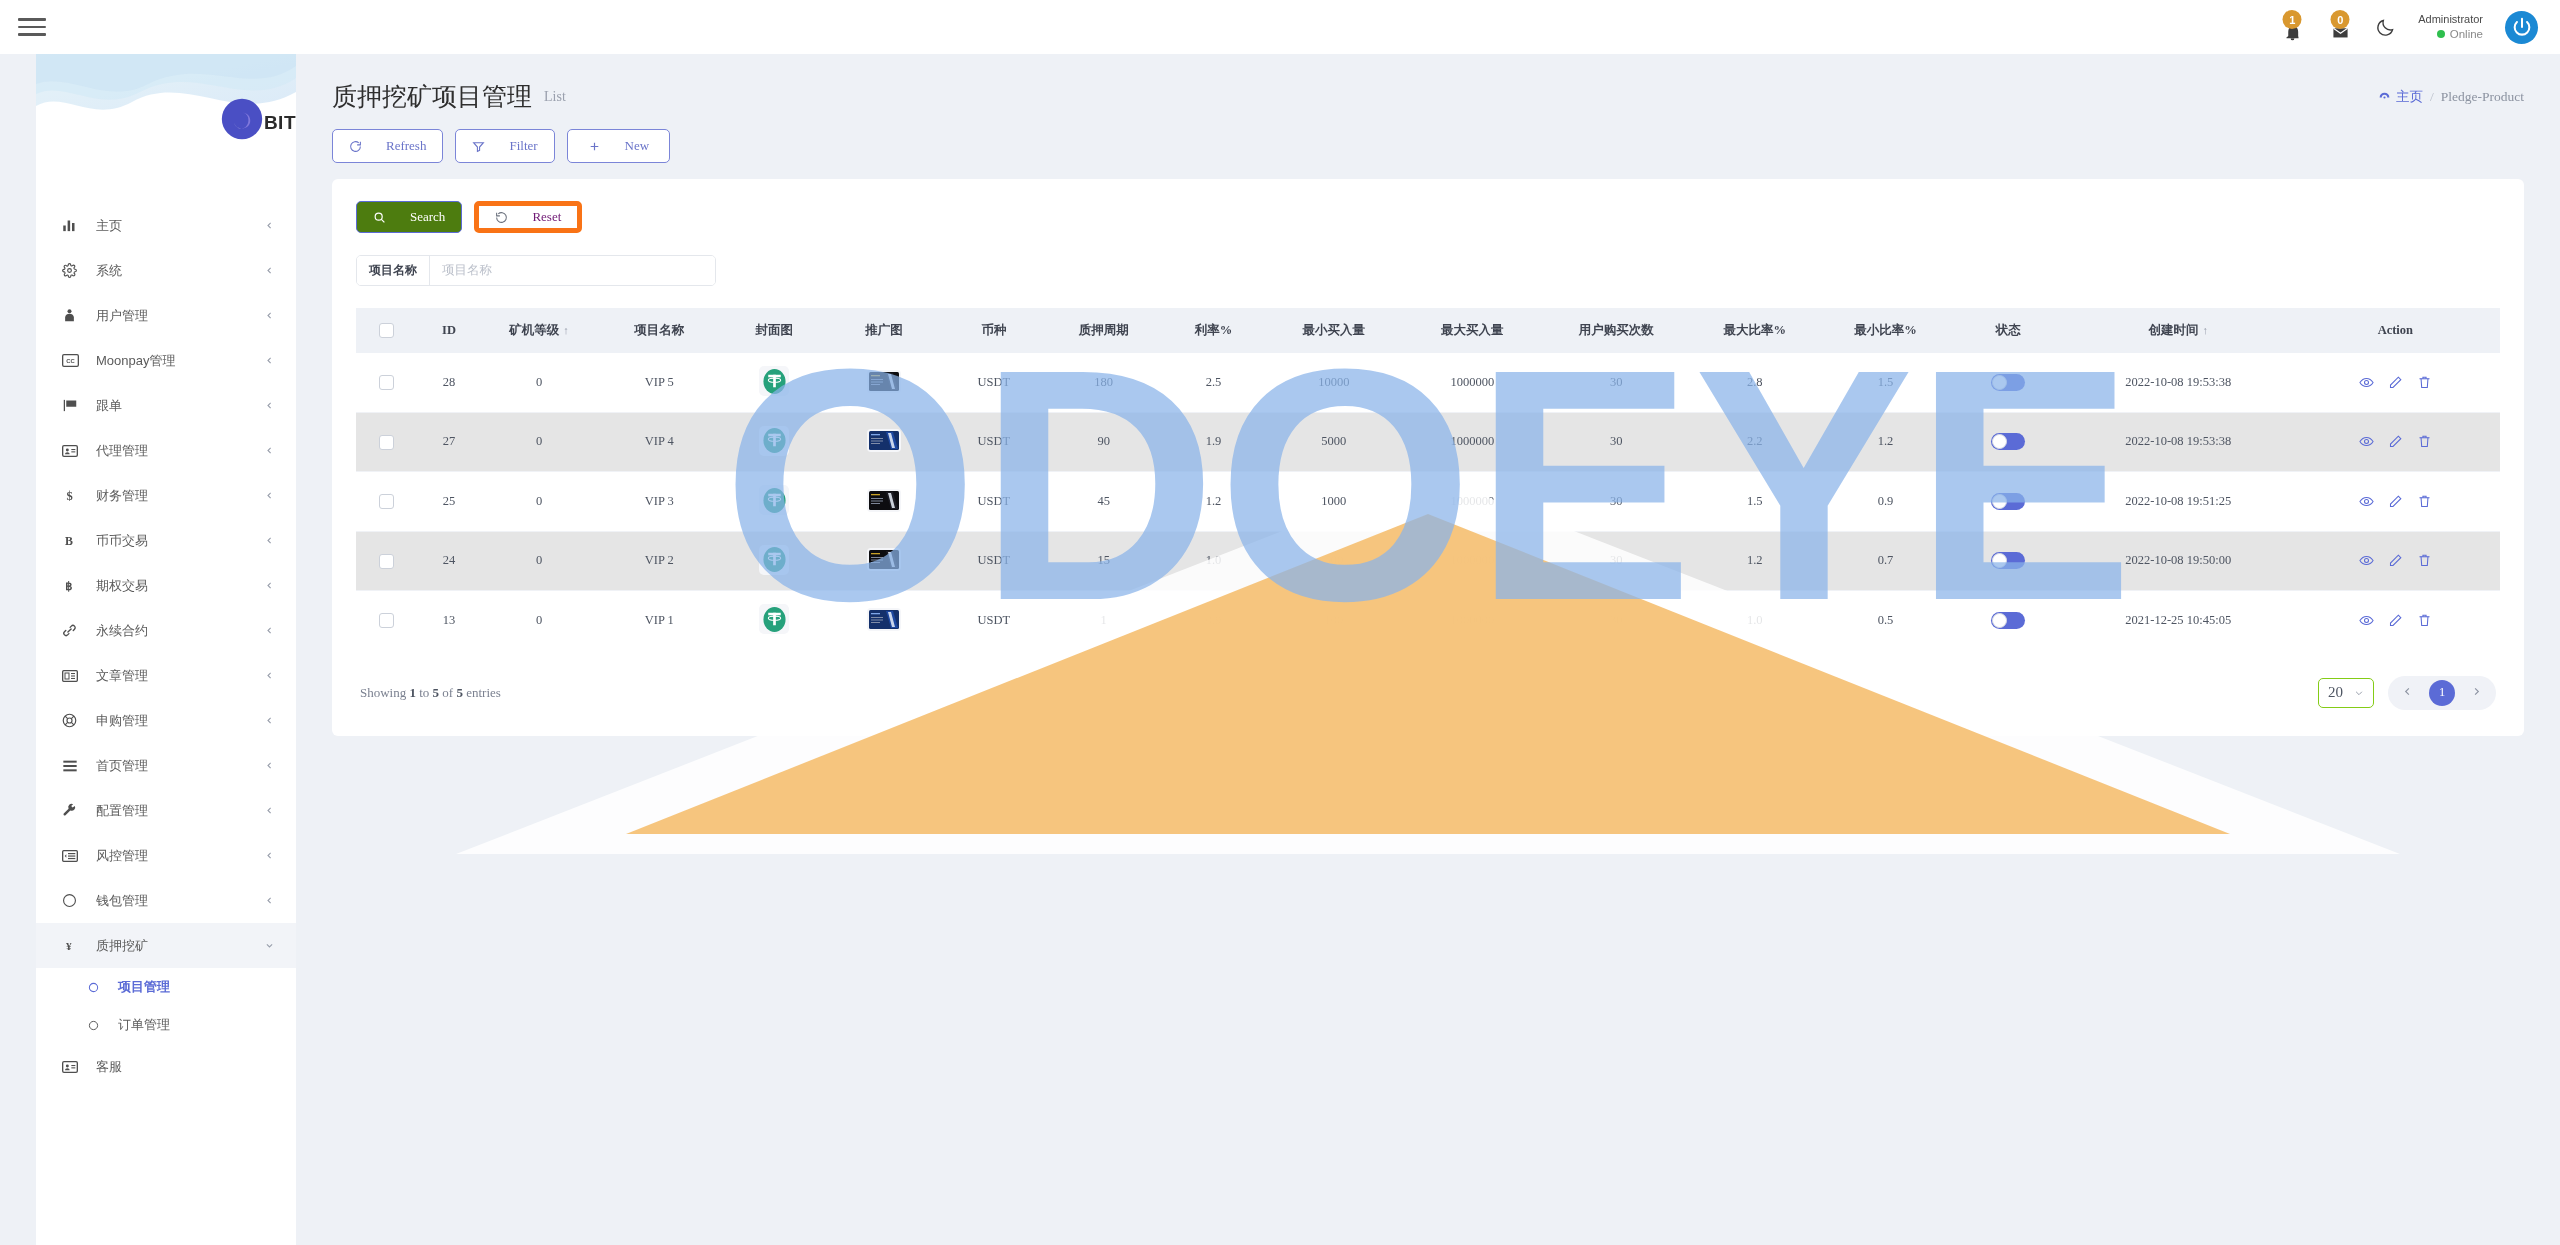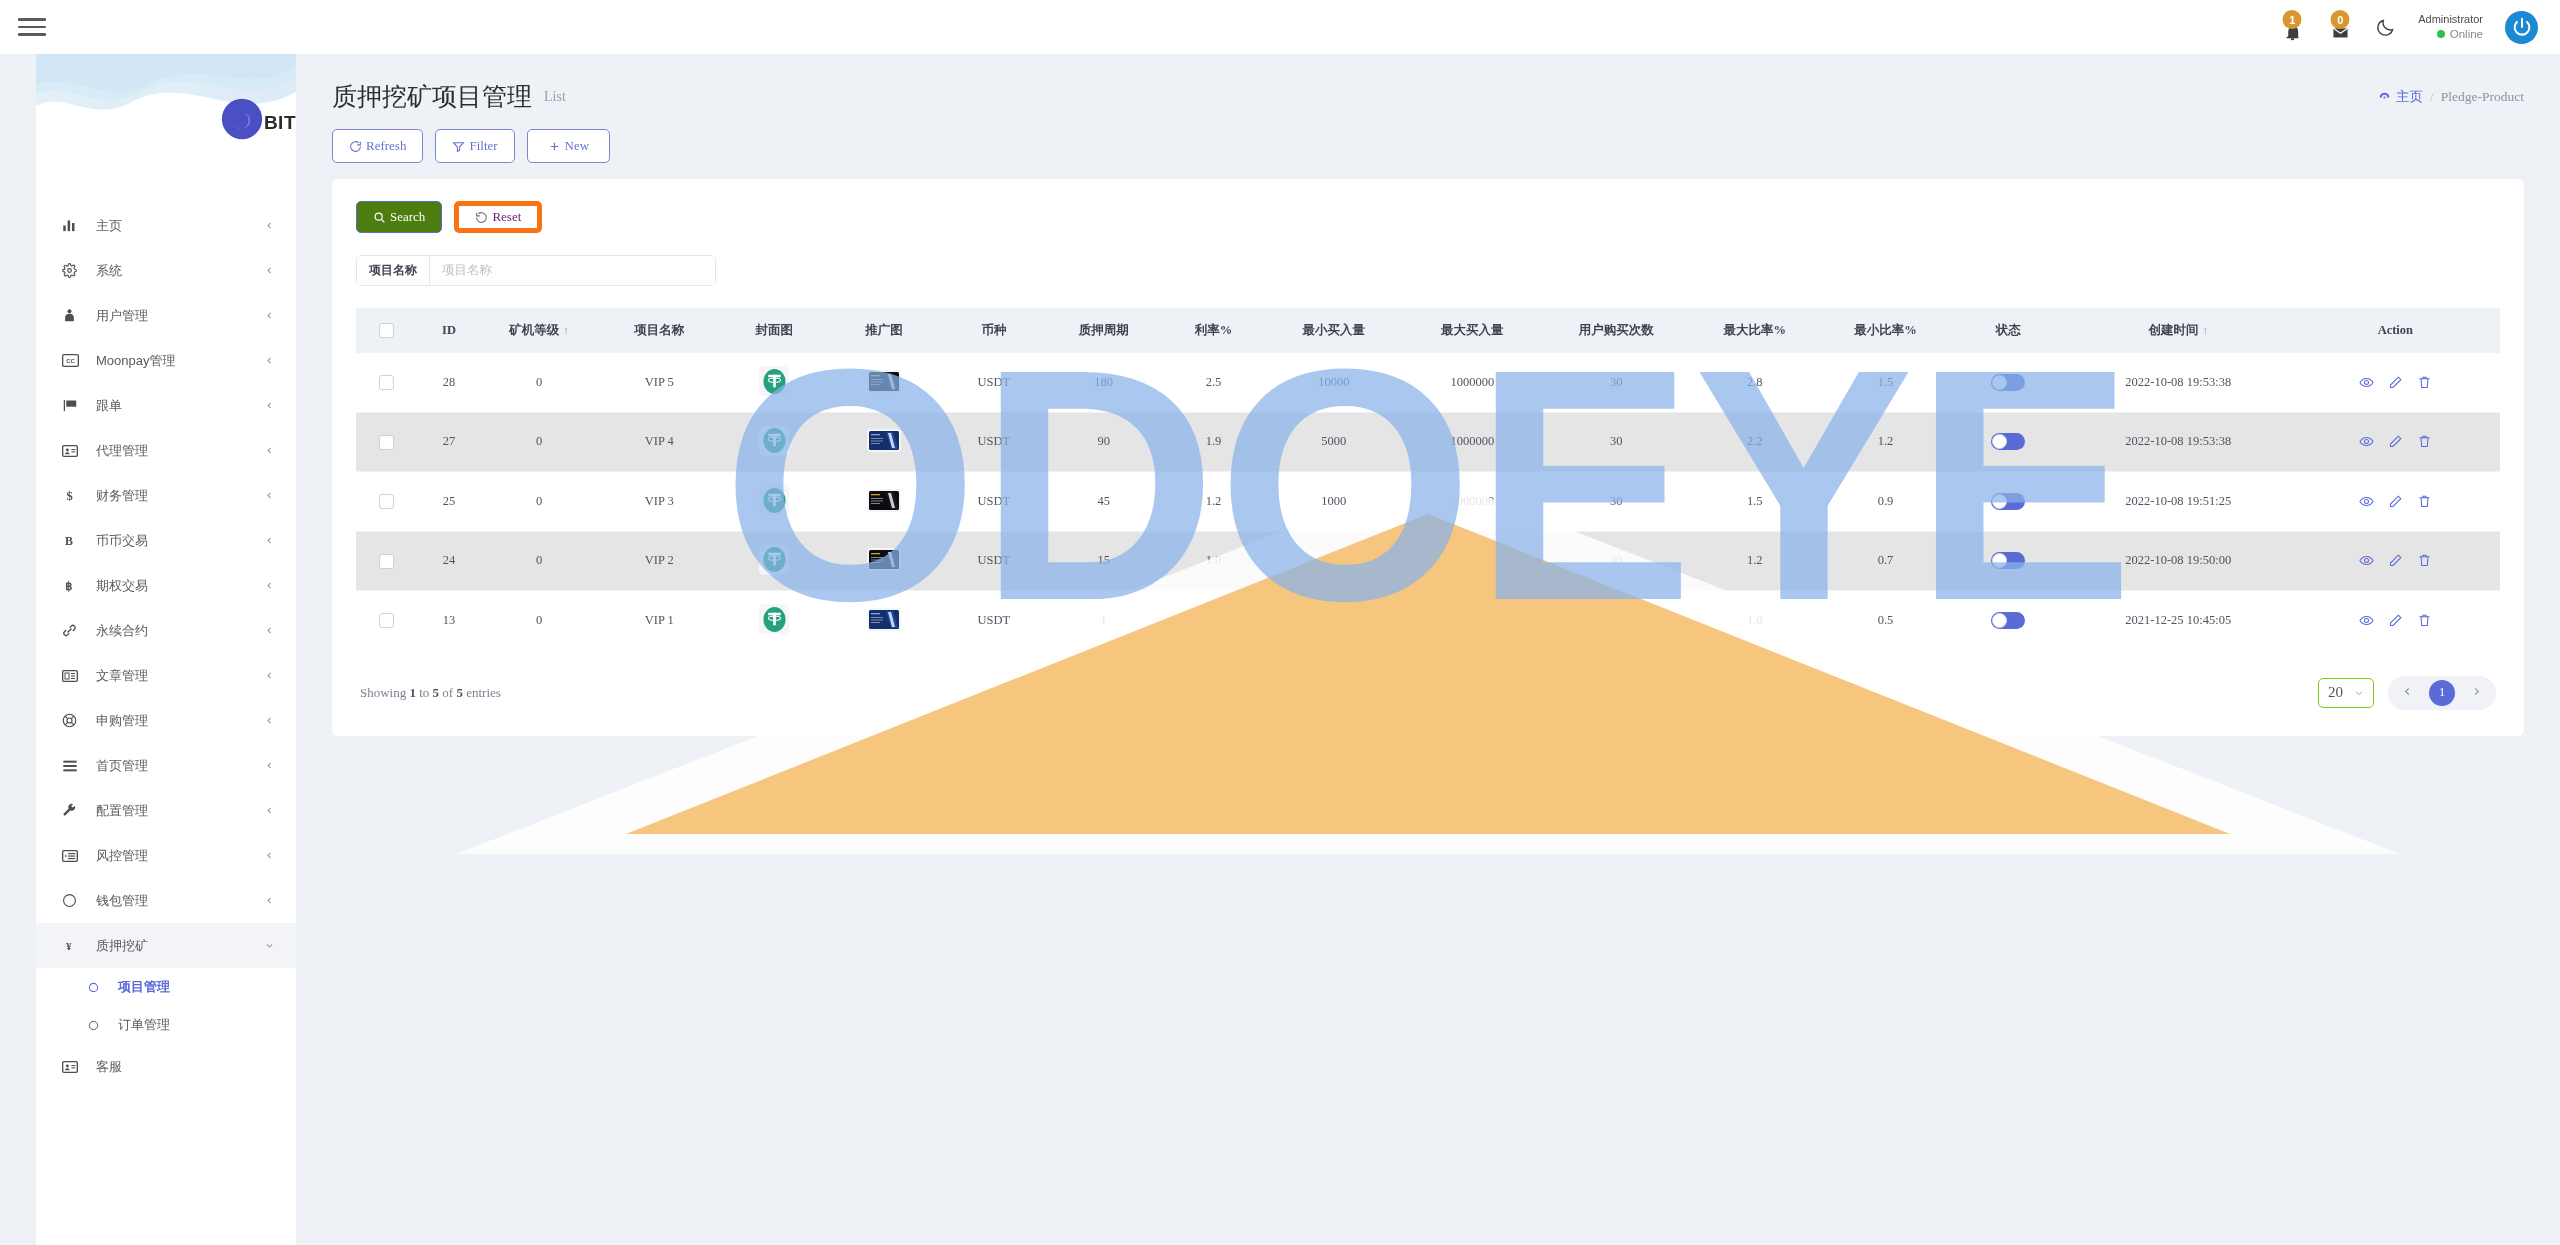--- a/index.html
+++ b/index.html
@@ -93,21 +93,21 @@
   }
   .page-head { display: flex; align-items: flex-start; padding-top: 26px; }
   .page-title { font-size: 25px; color: #2e2e2e; font-weight: 400; }
   .page-sub { font-size: 14px; color: #9aa0ad; margin-left: 12px; position: relative; top: 9px;}
   .breadcrumb { margin-left: auto; font-size: 13.5px; color: #8c93a1; display: flex; align-items: center; gap: 7px; padding-top: 8px;}
   .breadcrumb .crumb-home { color: #5b6bd6; display: flex; align-items: center; gap: 5px; cursor:pointer;}
   .crumb-sep { color: #b9bec9; }
 
   .toolbar-row { display: flex; align-items: center; margin-top: 16px; }
   .btn {
-    display: inline-flex; align-items: center; gap: 4px;
+    display: inline-flex; align-items: center; gap: 24px;
     height: 34px; padding: 0 16px;
     border-radius: 5px; font-size: 13px;
     cursor: pointer; border: 1px solid #7b85d8;
     background: #fff; color: #6a74c9;
   }
   .btn + .btn { margin-left: 12px; }
   .btn-new { margin-left: auto; padding: 0 20px; }
   .btn-solid { background: #4d7c0f; border-color: #5b6bd6; color: #fff; }
   .btn-plain { border: 5px solid #f97316; color: #701a75; background:#fff;}
 

